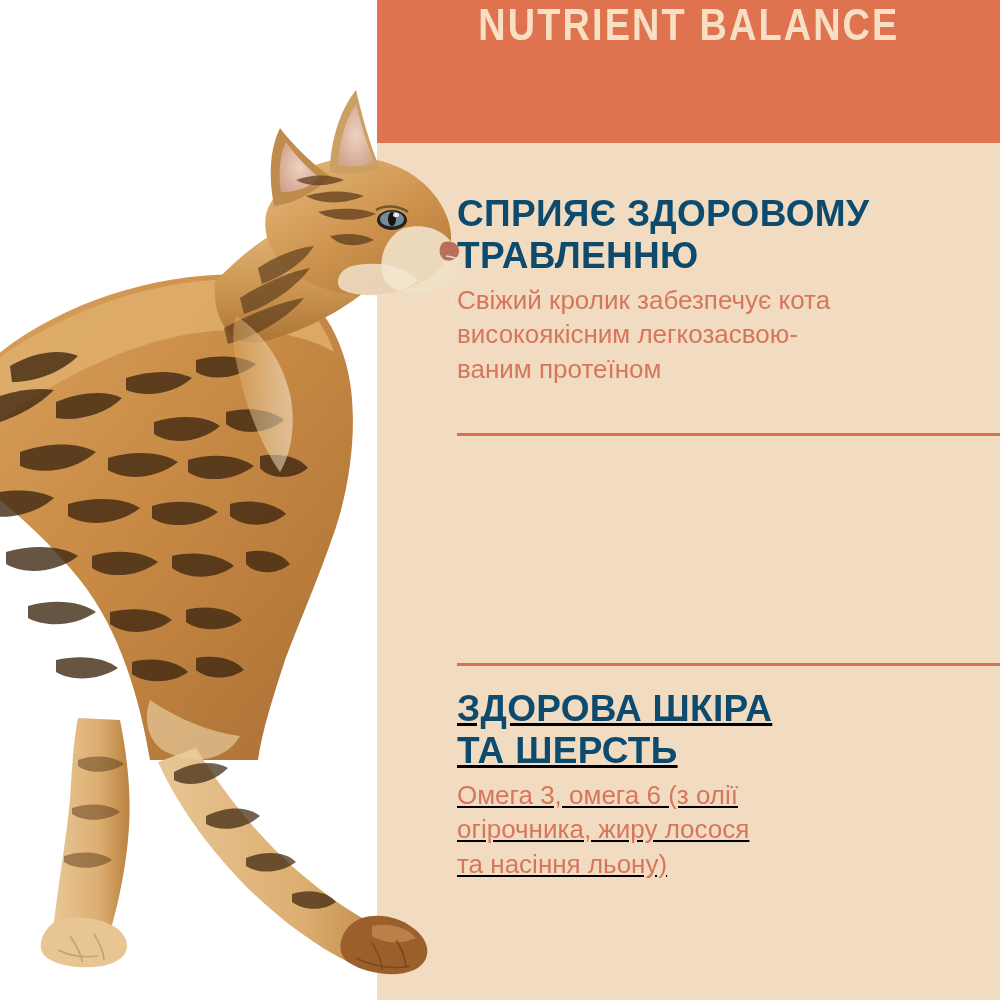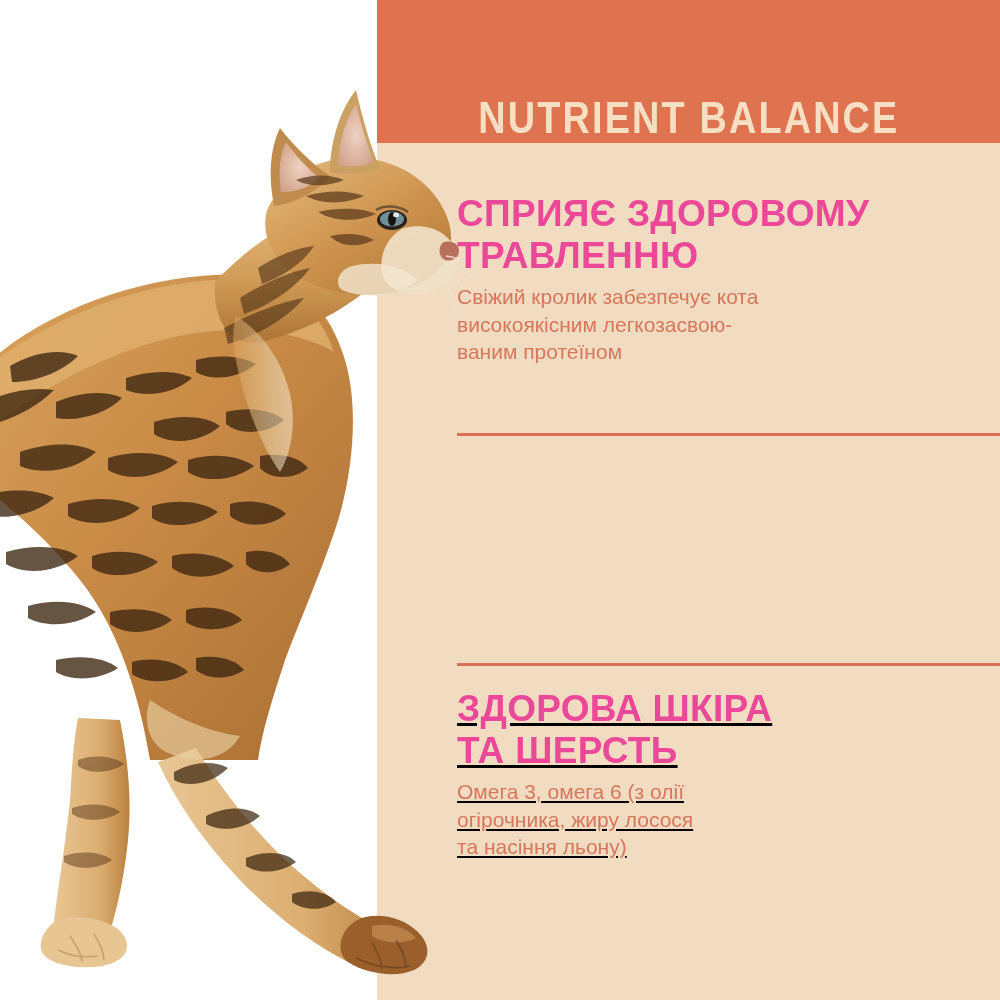--- a/index.html
+++ b/index.html
@@ -8,21 +8,21 @@
     background:#ffffff;
     font-family:"Liberation Sans", sans-serif;
     overflow:hidden;
   }
   .canvas{position:relative;width:1000px;height:1000px;overflow:hidden;background:#ffffff;}
 
   
   .header-band{
     position:absolute;left:377px;top:0;width:623px;height:143px;
     background:#e0734f;
-    display:flex;align-items:flex-end;justify-content:center;
+    display:flex;align-items:flex-start;justify-content:center;
     z-index:6;
   }
   .header-title{
     color:#f6dfc3;
     font-size:44px;
     letter-spacing:2.5px;
     font-weight:700;
     transform:scaleX(.86);
     transform-origin:center;
     white-space:nowrap;
@@ -38,32 +38,32 @@
   .content{
     position:absolute;left:457px;top:143px;width:543px;height:857px;
     z-index:7;
   }
   .block{position:absolute;left:0;width:520px;}
   .block.b1{top:50px;}
   .block.b2{top:315px;}
   .block.b3{top:545px;text-decoration:underline;}
 
   .b-head{
-    color:#ec4899;
+    color:#0c4a6e;
     font-weight:700;
     font-size:37px;
     line-height:1.13;
     letter-spacing:.3px;
     margin:0 0 6px 0;
     white-space:pre-line;
   }
   .b-body{
     color:#d6765d;
     font-weight:400;
-    font-size:21px;
+    font-size:26px;
     line-height:1.33;
     margin:0;
     white-space:pre-line;
   }
 
   .divider{
     position:absolute;left:457px;width:543px;height:3px;
     background:#d9704f;z-index:7;
   }
   .divider.d1{top:433px;}

